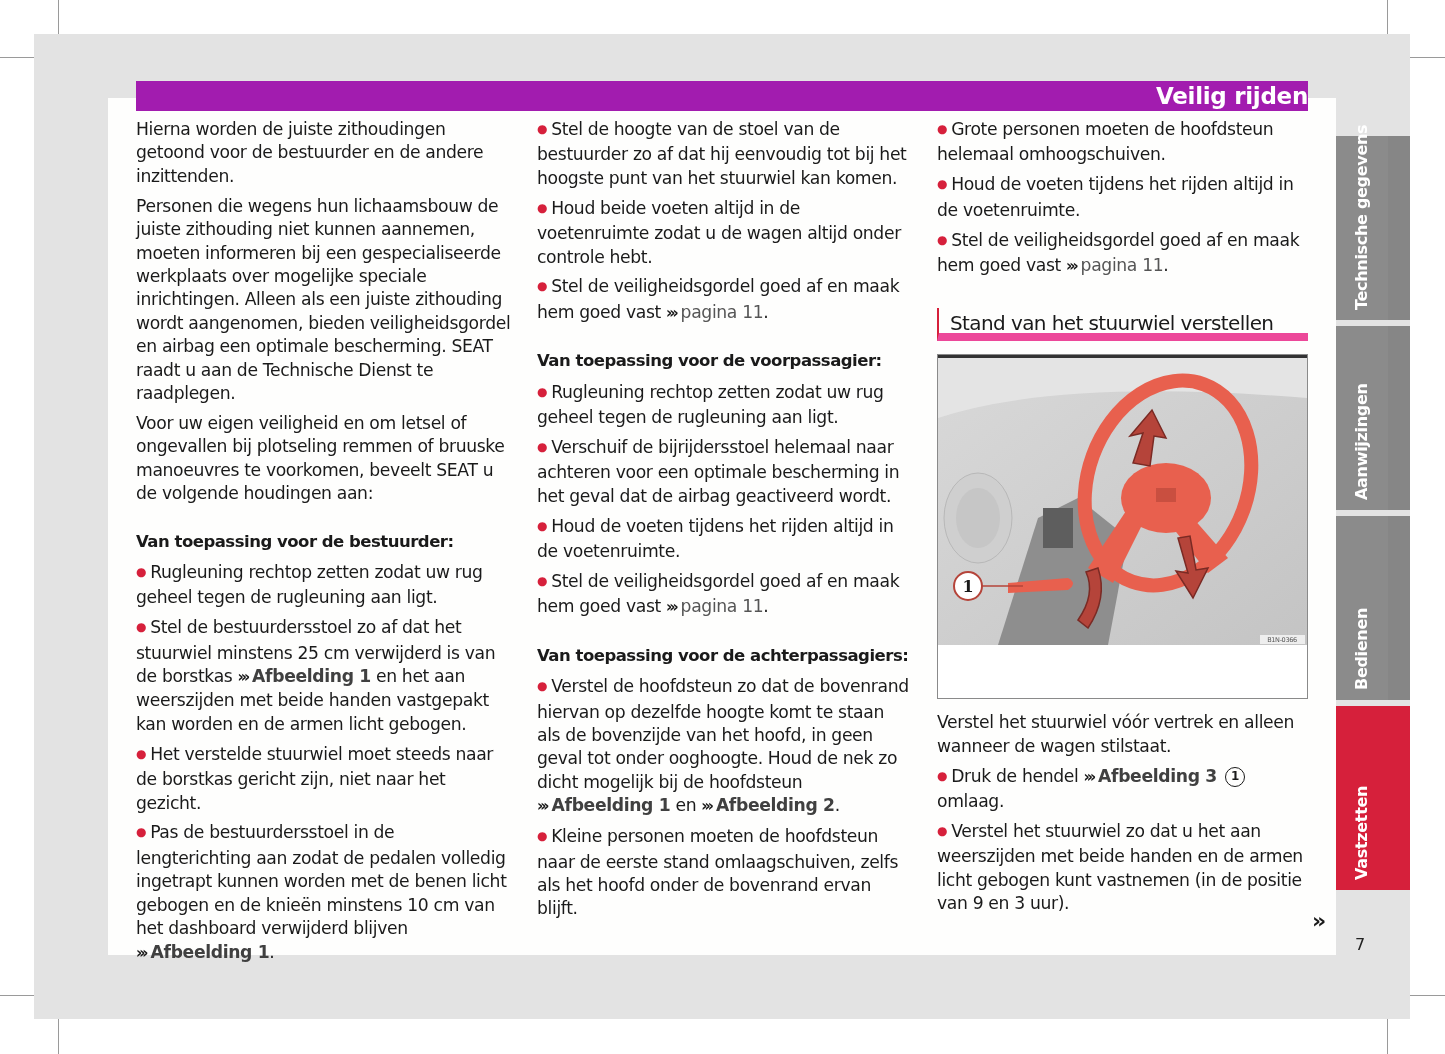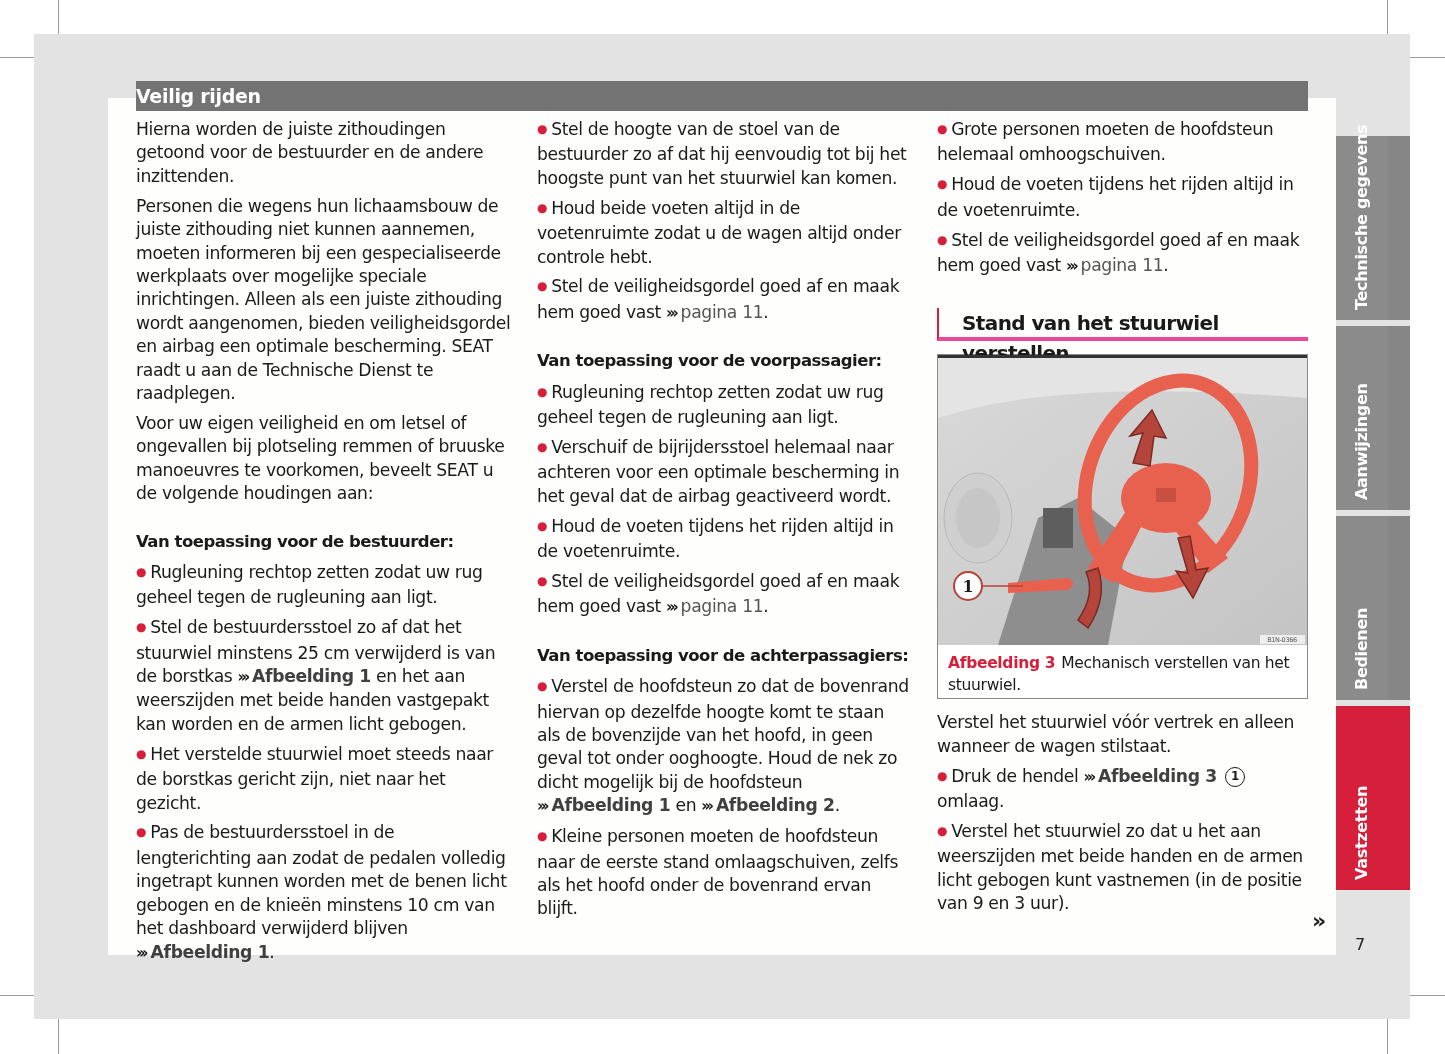--- a/index.html
+++ b/index.html
@@ -6,38 +6,38 @@
   html, body { width: 1445px; height: 1054px; background: #ffffff; overflow: hidden; }
   body { position: relative; font-family: "DejaVu Sans", "Liberation Sans", sans-serif; color: #1a1a1a; }
 
   .bleed { position: absolute; left: 34px; top: 34px; width: 1376px; height: 985px; background: #e3e3e3; }
   .page { position: absolute; left: 108px; top: 98px; width: 1228px; height: 857px; background: #fefefd; }
 
   .crop { position: absolute; background: #9a9a9a; }
   .crop.v { width: 1px; }
   .crop.h { height: 1px; }
 
-  .header-bar { position: absolute; left: 136px; top: 81px; width: 1172px; height: 30px; background: #737373;
-    color: #ffffff; font-weight: bold; font-size: 19px; text-align: left; line-height: 31px; letter-spacing: -0.3px; }
+  .header-bar { position: absolute; left: 136px; top: 81px; width: 1172px; height: 30px; background: #a21caf;
+    color: #ffffff; font-weight: bold; font-size: 23px; text-align: right; line-height: 31px; letter-spacing: -0.3px; }
 
   .col { position: absolute; top: 118px; font-size: 17.2px; line-height: 23.4px; letter-spacing: -0.35px; }
   .col1 { left: 136px; width: 375px; }
   .col2 { left: 537px; width: 375px; }
   .col3 { left: 937px; width: 375px; }
 
   .col p { margin-bottom: 6.5px; }
   .col p.gap { margin-bottom: 24px; }
   .col h3 { font-size: 16.5px; font-weight: bold; margin-bottom: 8px; letter-spacing: -0.5px; }
   .bullet { color: #d6203b; font-size: 12px; position: relative; top: -2px; margin-right: 4px; }
   .ref-red { color: #404040; font-weight: bold; }
   .ref-gray { color: #555555; font-weight: normal; }
   .arrows { font-weight: bold; font-size: 15px; letter-spacing: -3px; margin-right: 5px; }
 
-  .section-title { position: relative; margin-top: 30px; margin-bottom: 13px; padding-left: 23px; font-weight: bold;
-    font-size: 20px; line-height: 30px; letter-spacing: -0.6px; border-left: 2px solid #d6203b; border-bottom: 4px solid #ec4899; width: 371px; height: 33px; }
+  .section-title { position: relative; margin-top: 30px; margin-bottom: 13px; padding-left: 11px; font-weight: normal;
+    font-size: 20px; line-height: 30px; letter-spacing: -0.6px; border-left: 2px solid #d6203b; border-bottom: 8px solid #ec4899; width: 371px; height: 33px; }
 
   .figure { width: 371px; height: 345px; border: 1px solid #8a8a8a; background: #fff; margin-bottom: 12px; }
   .figure-img { position: relative; width: 369px; height: 290px; overflow: hidden; border-top: 3px solid #333; }
   .figure-caption { padding: 7px 10px; font-size: 15.5px; line-height: 22px; letter-spacing: -0.3px; }
   .figure-caption .lab { color: #d6203b; font-weight: bold; margin-right: 6px; }
   .circ-num { display: inline-block; width: 20px; height: 20px; border: 1.5px solid #1a1a1a; border-radius: 50%;
     font-size: 12px; font-weight: bold; text-align: center; line-height: 17px; margin: 0 3px; position: relative; top: -2px; }
 
   .continue-mark { position: absolute; left: 1312px; top: 908px; font-weight: bold; font-size: 22px; letter-spacing: -4px; }
 
@@ -123,23 +123,20 @@
         <path d="M240 180 L250 215 L238 213 L255 240 L270 210 L258 212 L252 178 Z" fill="#b5443a" stroke="#7a2a24" stroke-width="1.5"></path>
         <path d="M160 210 Q170 240 150 270 L140 262 Q158 236 148 214 Z" fill="#b5443a" stroke="#7a2a24" stroke-width="1.5"></path>
         <path d="M70 225 L130 220 Q140 225 130 232 L70 235 Z" fill="#e8604e"></path>
         <line x1="42" y1="228" x2="85" y2="228" stroke="#b5443a" stroke-width="1.5"></line>
         <circle cx="30" cy="228" r="14" fill="#ffffff" stroke="#b5443a" stroke-width="2"></circle>
         <text x="30" y="234" font-family="DejaVu Serif, serif" font-weight="bold" font-size="16" text-anchor="middle" fill="#1a1a1a">1</text>
         <rect x="322" y="277" width="45" height="9" fill="#eeeeee"></rect>
         <text x="344" y="284" font-family="DejaVu Sans, sans-serif" font-size="6.5" text-anchor="middle" fill="#555">B1N-0366</text>
       </svg>
     </div>
-    <div class="figure-caption">
-      <span class="lab">Afbeelding 3</span><span>Mechanisch verstellen van het stuurwiel.</span>
-    </div>
   </div>
 
   <p>Verstel het stuurwiel vóór vertrek en alleen wanneer de wagen stilstaat.</p>
   <p><span class="bullet">●</span><span>Druk de hendel</span> <span class="arrows">›››</span><span class="ref-red">Afbeelding 3</span> <span class="circ-num">1</span><span> omlaag.</span></p>
   <p><span class="bullet">●</span><span>Verstel het stuurwiel zo dat u het aan weerszijden met beide handen en de armen licht gebogen kunt vastnemen (in de positie van 9 en 3 uur).</span></p>
 </div>
 
 <div class="continue-mark">»</div>
 
 <div class="tab" style="top:136px;height:184px;">

